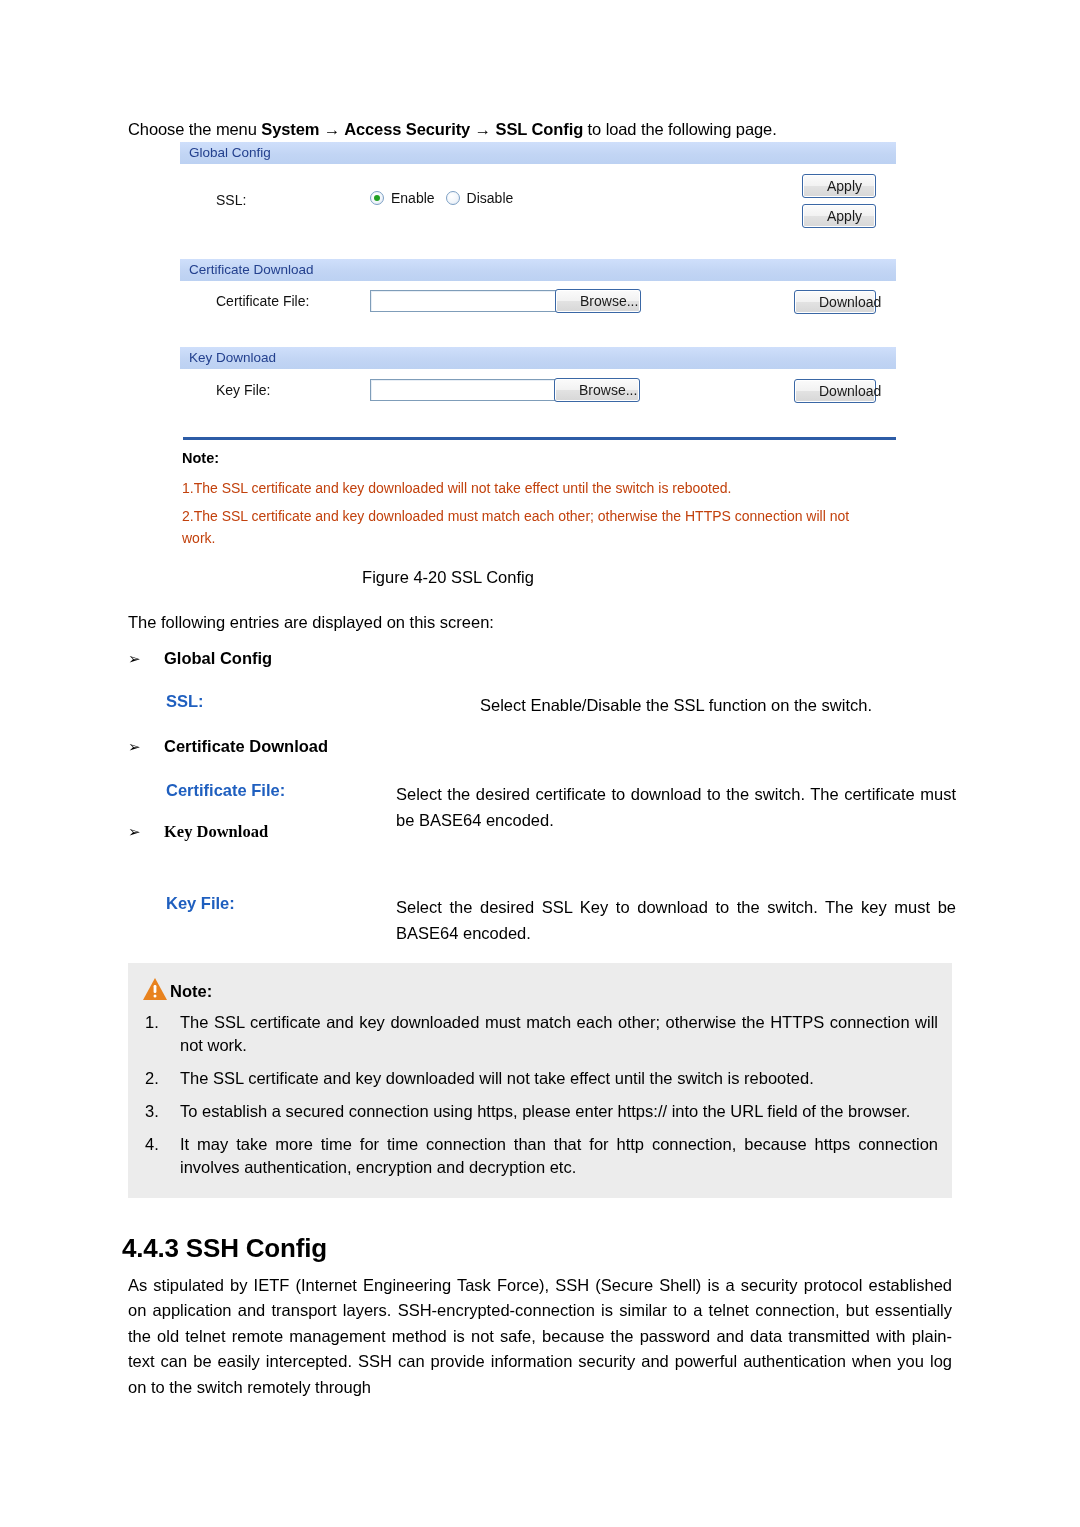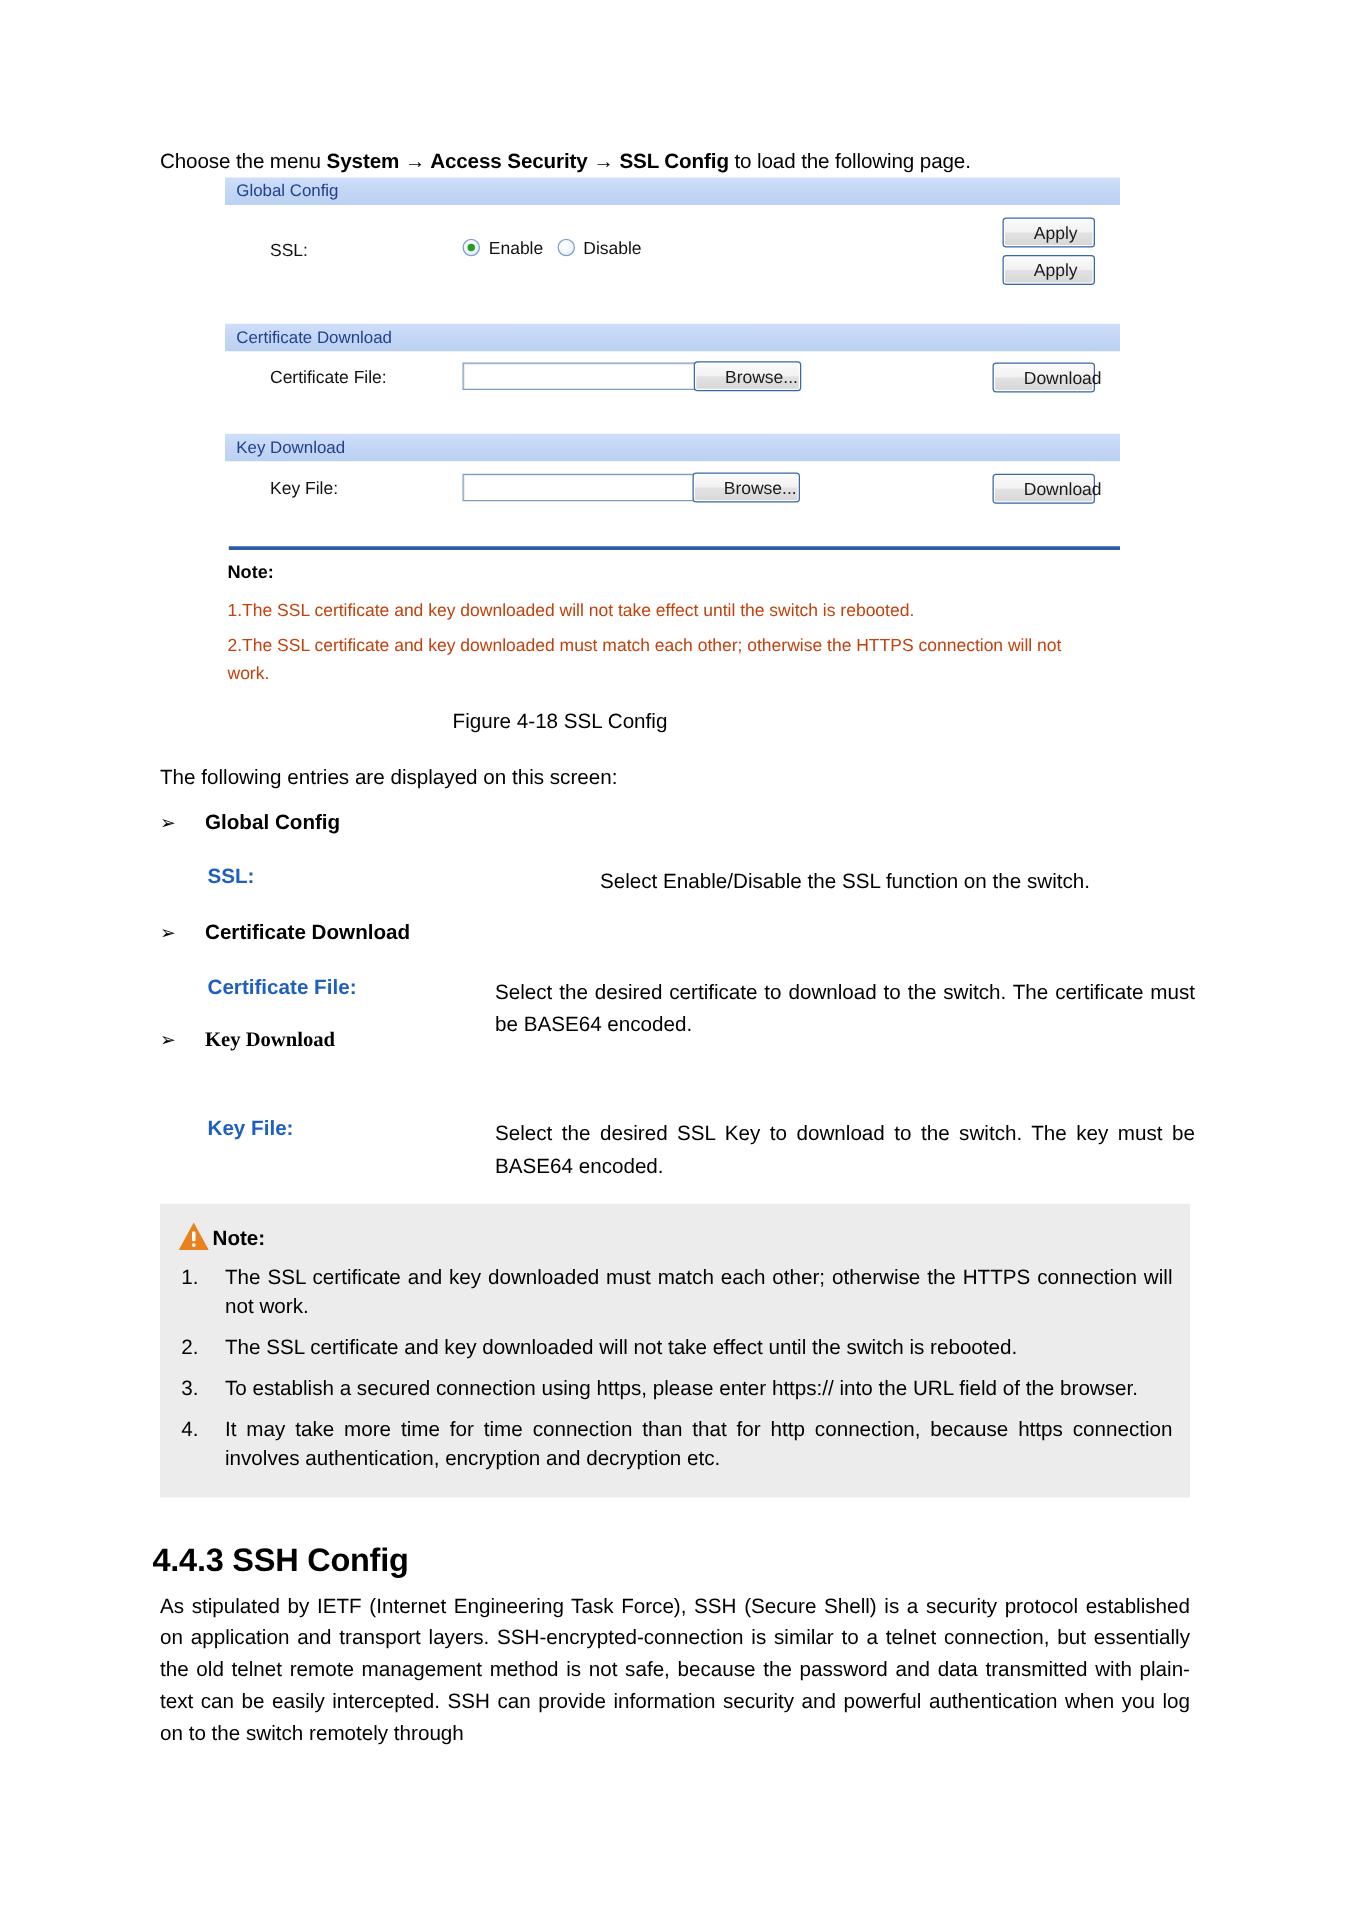--- a/index.html
+++ b/index.html
@@ -316,21 +316,21 @@
     <div class="txtbox txt-key"></div>
     <div class="btn btn-browse-k">Browse...</div>
     <div class="btn btn-dl-k">Download</div>
 
     <div class="hr-blue"></div>
     <div class="shot-note-title">Note:</div>
     <div class="shot-note-line snl1">1.The SSL certificate and key downloaded will not take effect until the switch is rebooted.</div>
     <div class="shot-note-line snl2">2.The SSL certificate and key downloaded must match each other; otherwise the HTTPS connection will not work.</div>
   </div>
 
-  <div class="fig-caption">Figure 4-18 SSL Config</div>
+  <div class="fig-caption">Figure 4-20 SSL Config</div>
 
   <div class="para p-following">The following entries are displayed on this screen:</div>
 
   <div class="bullet-head bh-global"><span class="arrow">➢</span><span>Global Config</span></div>
   <div class="term t-ssl">SSL:</div>
   <div class="desc d-ssl">Select Enable/Disable the SSL function on the switch.</div>
 
   <div class="bullet-head bh-cert"><span class="arrow">➢</span><span>Certificate Download</span></div>
   <div class="term t-cert">Certificate File:</div>
   <div class="desc d-cert">Select the desired certificate to download to the switch. The certificate must be BASE64 encoded.</div>

